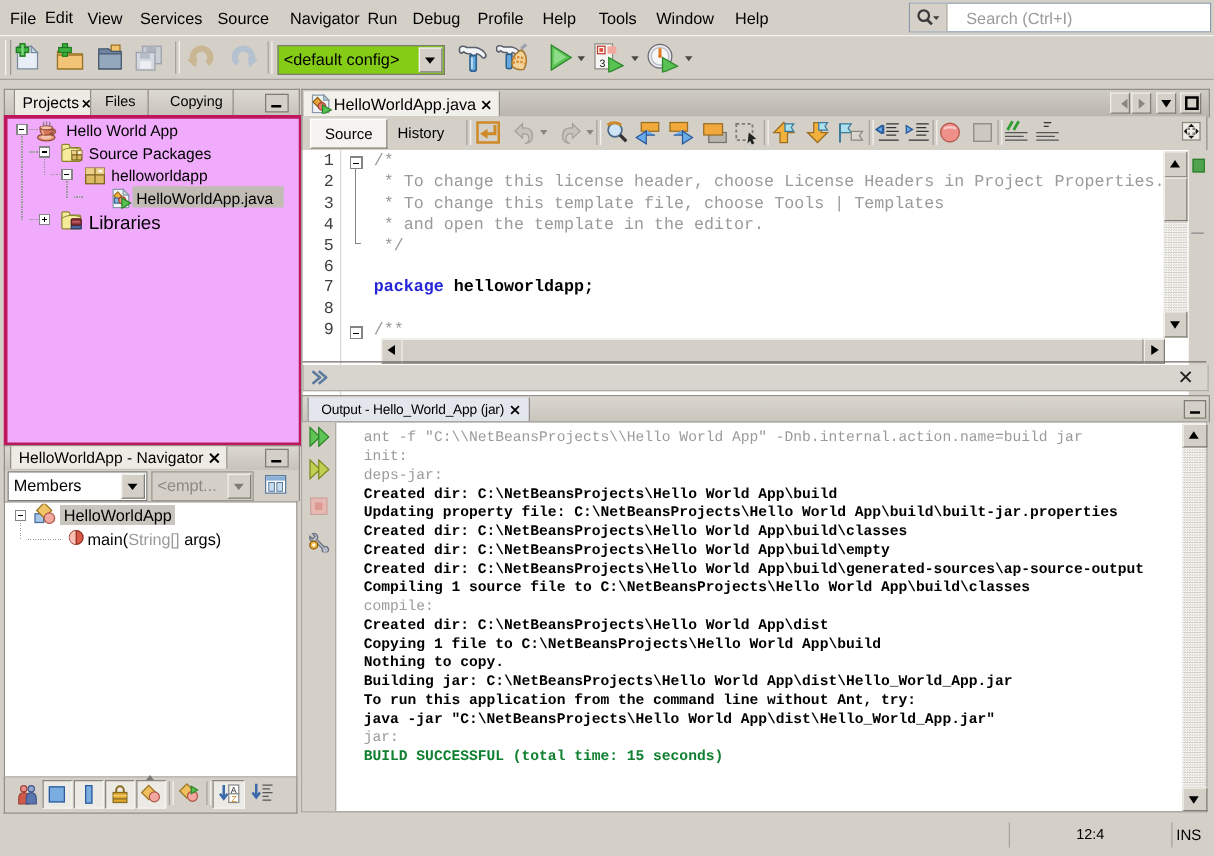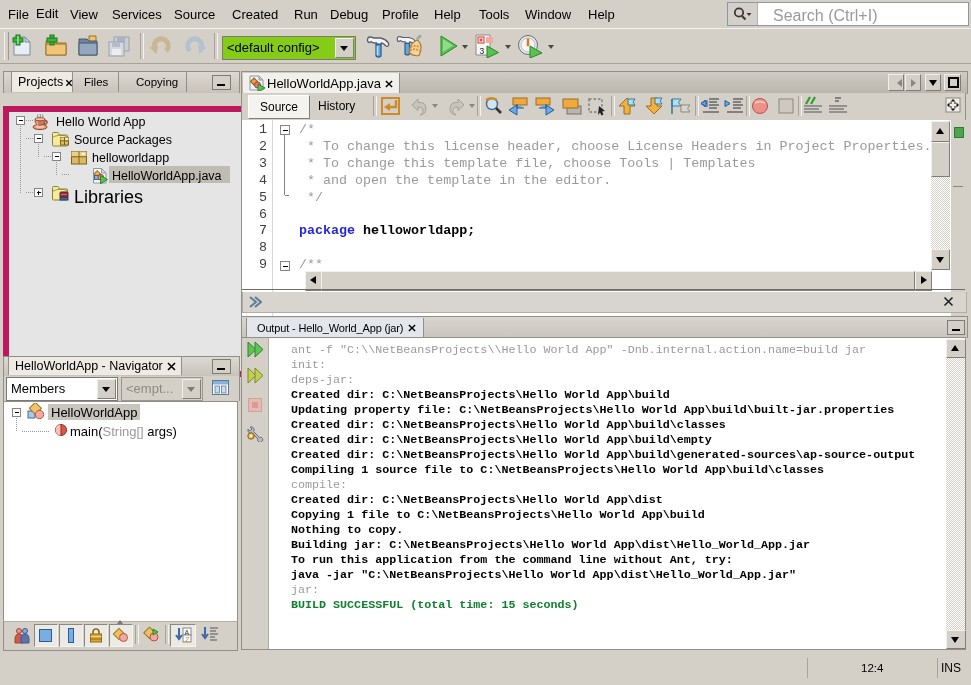--- a/index.html
+++ b/index.html
@@ -13,39 +13,39 @@
 </head>
 <body>
 
 <div class="abs" id="menubar" style="left:0;top:0;width:971px;height:28px;background:#d4d0c8;">
   <div style="font-size:13px;color:#000;">
       <span class="abs" style="left:8px;top:7px;">File</span>
       <span class="abs" style="left:36px;top:6px;">Edit</span>
       <span class="abs" style="left:70px;top:7px;">View</span>
       <span class="abs" style="left:112px;top:7px;">Services</span>
       <span class="abs" style="left:174px;top:7px;">Source</span>
-      <span class="abs" style="left:232px;top:7px;">Created</span>
+      <span class="abs" style="left:232px;top:7px;">Navigator</span>
       <span class="abs" style="left:294px;top:7px;">Run</span>
       <span class="abs" style="left:330px;top:7px;">Debug</span>
       <span class="abs" style="left:382px;top:7px;">Profile</span>
       <span class="abs" style="left:434px;top:7px;">Help</span>
       <span class="abs" style="left:479px;top:7px;">Tools</span>
       <span class="abs" style="left:525px;top:7px;">Window</span>
       <span class="abs" style="left:588px;top:7px;">Help</span>
     </div>
 
   <div class="abs" style="left:727px;top:2px;width:240px;height:22px;border:1px solid #8b97a8;background:#fff;">
     <div class="abs" style="left:0;top:0;width:29px;height:22px;background:#d5d1c9;border-right:1px solid #b5b1a9;">
       <svg class="abs" style="left:4px;top:3px;" width="22" height="16" viewBox="0 0 22 16">
         <circle cx="7" cy="6.5" r="4.2" fill="none" stroke="#3a3a3a" stroke-width="1.8"></circle>
         <line x1="10" y1="10" x2="13.5" y2="13.5" stroke="#3a3a3a" stroke-width="2.2"></line>
         <path d="M14.5 7 l5 0 l-2.5 3 z" fill="#3a3a3a"></path>
       </svg>
     </div>
-    <span class="abs" style="left:45px;top:4px;font-size:16px;color:#9a9a9a;">Search (Ctrl+I)</span>
+    <span class="abs" style="left:45px;top:4px;font-size:13px;color:#9a9a9a;">Search (Ctrl+I)</span>
   </div>
 </div>
 
 <div class="abs" id="toolbar" style="left:0;top:28px;width:971px;height:34px;background:#d4d0c8;border-top:1px solid #f4f2ee;border-bottom:1px solid #a8a49c;">
   <div class="abs" style="left:4px;top:3px;width:3px;height:28px;border-left:1px solid #f4f2ee;border-right:1px solid #9c9890;"></div>
 
   <svg class="abs" style="left:10px;top:5px;" width="24" height="24" viewBox="0 0 24 24">
     <path d="M4 3 h11 l5 5 v13 h-16 z" fill="#e8eef5" stroke="#7a8aa0"></path>
     <path d="M15 3 l5 5 h-5 z" fill="#c6d3e2" stroke="#7a8aa0"></path>
     <rect x="6" y="1" width="4" height="10" fill="#3db13d" stroke="#1e7a1e"></rect>
@@ -144,21 +144,21 @@
     </div>
     <span class="abs" style="left:80px;top:4px;font-size:11.5px;">Files</span>
     <div class="abs" style="left:114px;top:0;width:1px;height:20px;background:#928f88;"></div>
     <span class="abs" style="left:132px;top:4px;font-size:11.5px;">Copying</span>
     <div class="abs" style="left:182px;top:0;width:1px;height:20px;background:#928f88;"></div>
     <div class="abs" style="left:208px;top:3px;width:17px;height:13px;border:1px solid #7e7c75;background:#d4d0c8;">
       <div class="abs" style="left:4px;top:8px;width:8px;height:2px;background:#000;"></div>
     </div>
   </div>
 
-  <div class="abs" style="left:0;top:38px;width:233px;height:259px;background:#e5e5e5;border:6px solid #be185d;" id="proj-tree">
+  <div class="abs" style="left:0;top:24px;width:233px;height:259px;background:#f0abfc;border:3px solid #be185d;" id="proj-tree">
     <svg class="abs" style="left:0;top:0;" width="110" height="120" viewBox="0 0 110 120" shape-rendering="crispEdges">
       <g stroke="#9a9a9a" stroke-dasharray="1,1">
         <line x1="11.5" y1="14" x2="11.5" y2="81"></line>
           <line x1="17" y1="80.5" x2="25" y2="80.5"></line>
         <line x1="17" y1="26.5" x2="25" y2="26.5"></line>
           <line x1="17" y1="8.5" x2="24" y2="8.5"></line>
         <line x1="29.5" y1="32" x2="29.5" y2="45"></line>
           <line x1="35" y1="44.5" x2="43" y2="44.5"></line>
         <line x1="47.5" y1="50" x2="47.5" y2="63"></line>
           <line x1="53" y1="62.5" x2="61" y2="62.5"></line>
@@ -220,21 +220,21 @@
       <path d="M1.5 6.5 q3 -2 7 -2.2 q4.5 -0.2 7.5 1.2" fill="none" stroke="#8a8430" stroke-width="0.8"></path>
       <rect x="9" y="12" width="8" height="3" fill="#4a66a0" stroke="#2c3e66"></rect>
       <path d="M10 7 h6 q1 0 1 1.2 v2.6 q0 1.2 -1 1.2 h-6 q-1 0 -1 -1.2 v-2.6 q0 -1.2 1 -1.2 z" fill="#93353f" stroke="#5a1a20"></path>
       <line x1="9.8" y1="9.5" x2="16.2" y2="9.5" stroke="#c86a70"></line>
     </svg>
     <span class="abs" style="left:47px;top:3px;font-size:12.5px;">Hello World App</span>
     <span class="abs" style="left:65px;top:21px;font-size:12.5px;">Source Packages</span>
     <span class="abs" style="left:83px;top:39px;font-size:12.5px;">helloworldapp</span>
     <div class="abs" style="left:100px;top:54px;width:121px;height:17px;background:#c0bcb4;"></div>
     <span class="abs" style="left:103px;top:57px;font-size:12.5px;">HelloWorldApp.java</span>
-    <span class="abs" style="left:65px;top:75px;font-size:18px;">Libraries</span>
+    <span class="abs" style="left:65px;top:75px;font-size:15px;">Libraries</span>
   </div>
 </div>
 
 <div class="abs" id="navigator" style="left:3px;top:356px;width:235px;height:296px;">
   <div class="abs" style="left:0;top:19px;width:235px;height:26px;background:#d4d0c8;border-left:1px solid #928f88;border-right:1px solid #928f88;">
     <div class="abs" style="left:2px;top:2px;width:110px;height:22px;border:1px solid #7b7a74;background:#fff;">
       <span class="abs" style="left:4px;top:3px;font-size:13px;">Members</span>
       <div class="abs btn3d" style="right:1px;top:1px;width:17px;height:18px;">
         <div class="abs" style="left:4px;top:7px;width:0;height:0;border:4px solid transparent;border-top:5px solid #000;"></div>
       </div>

